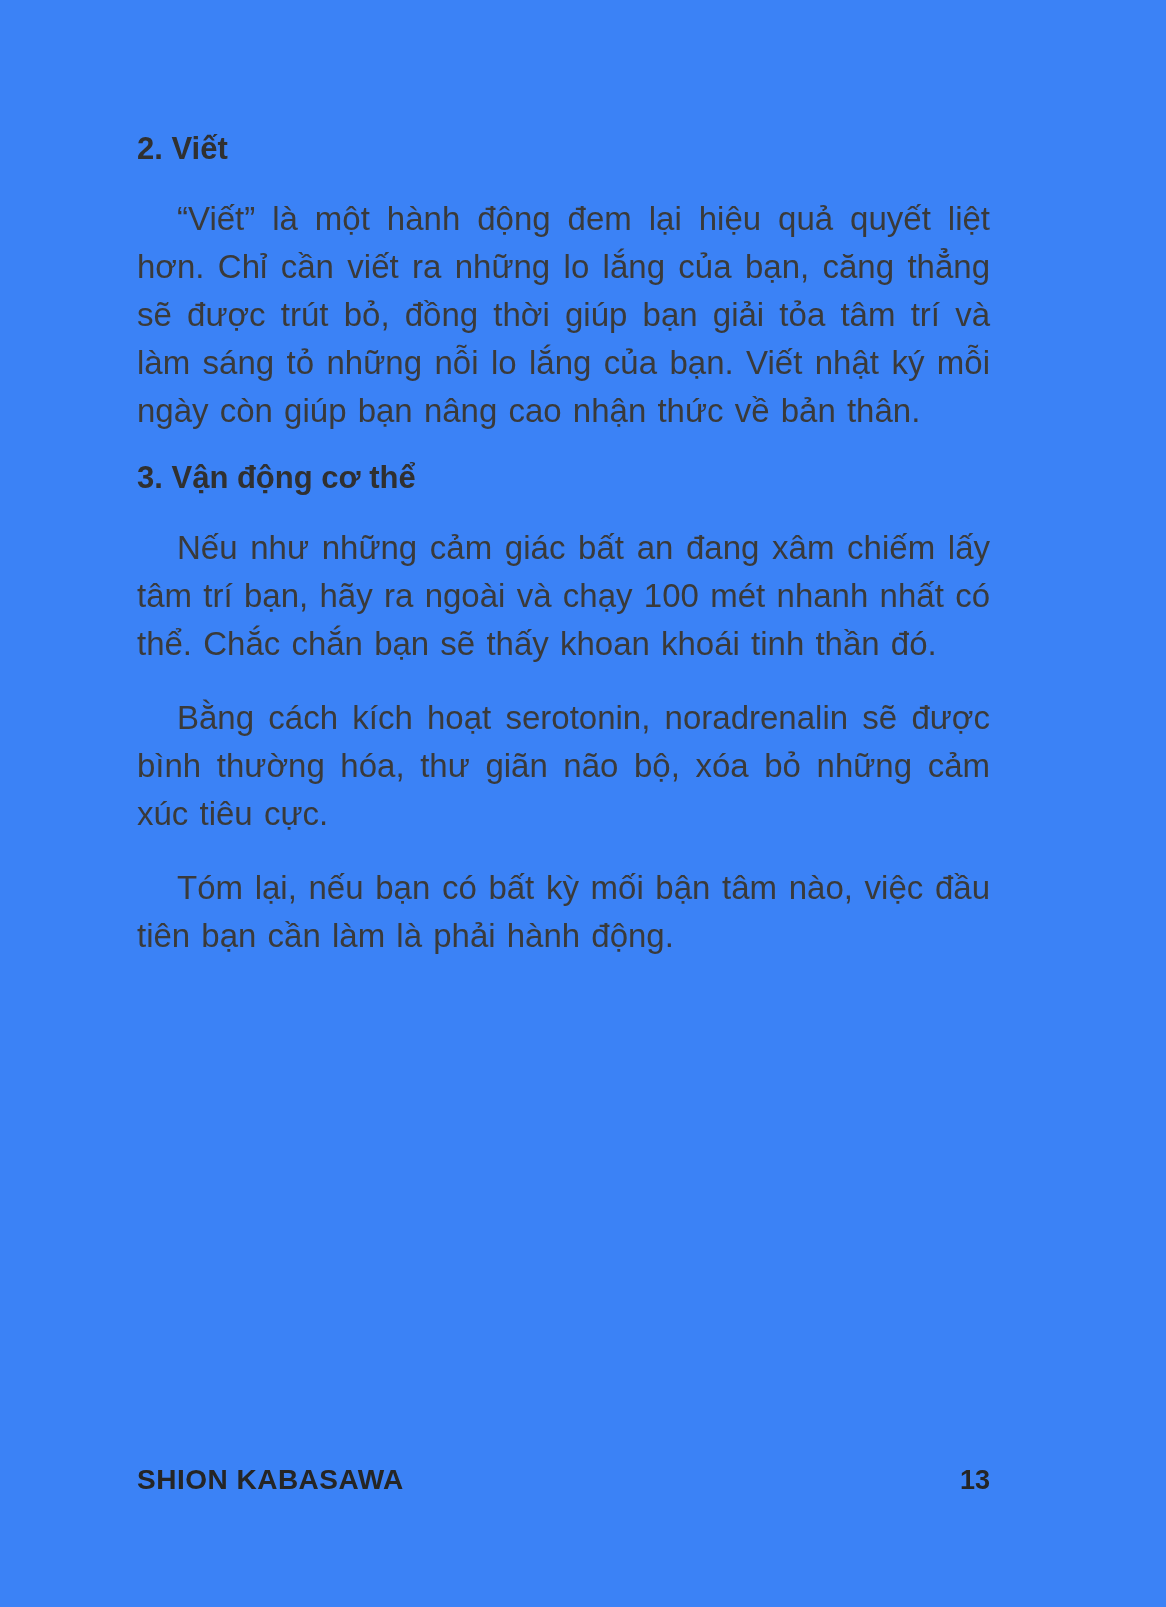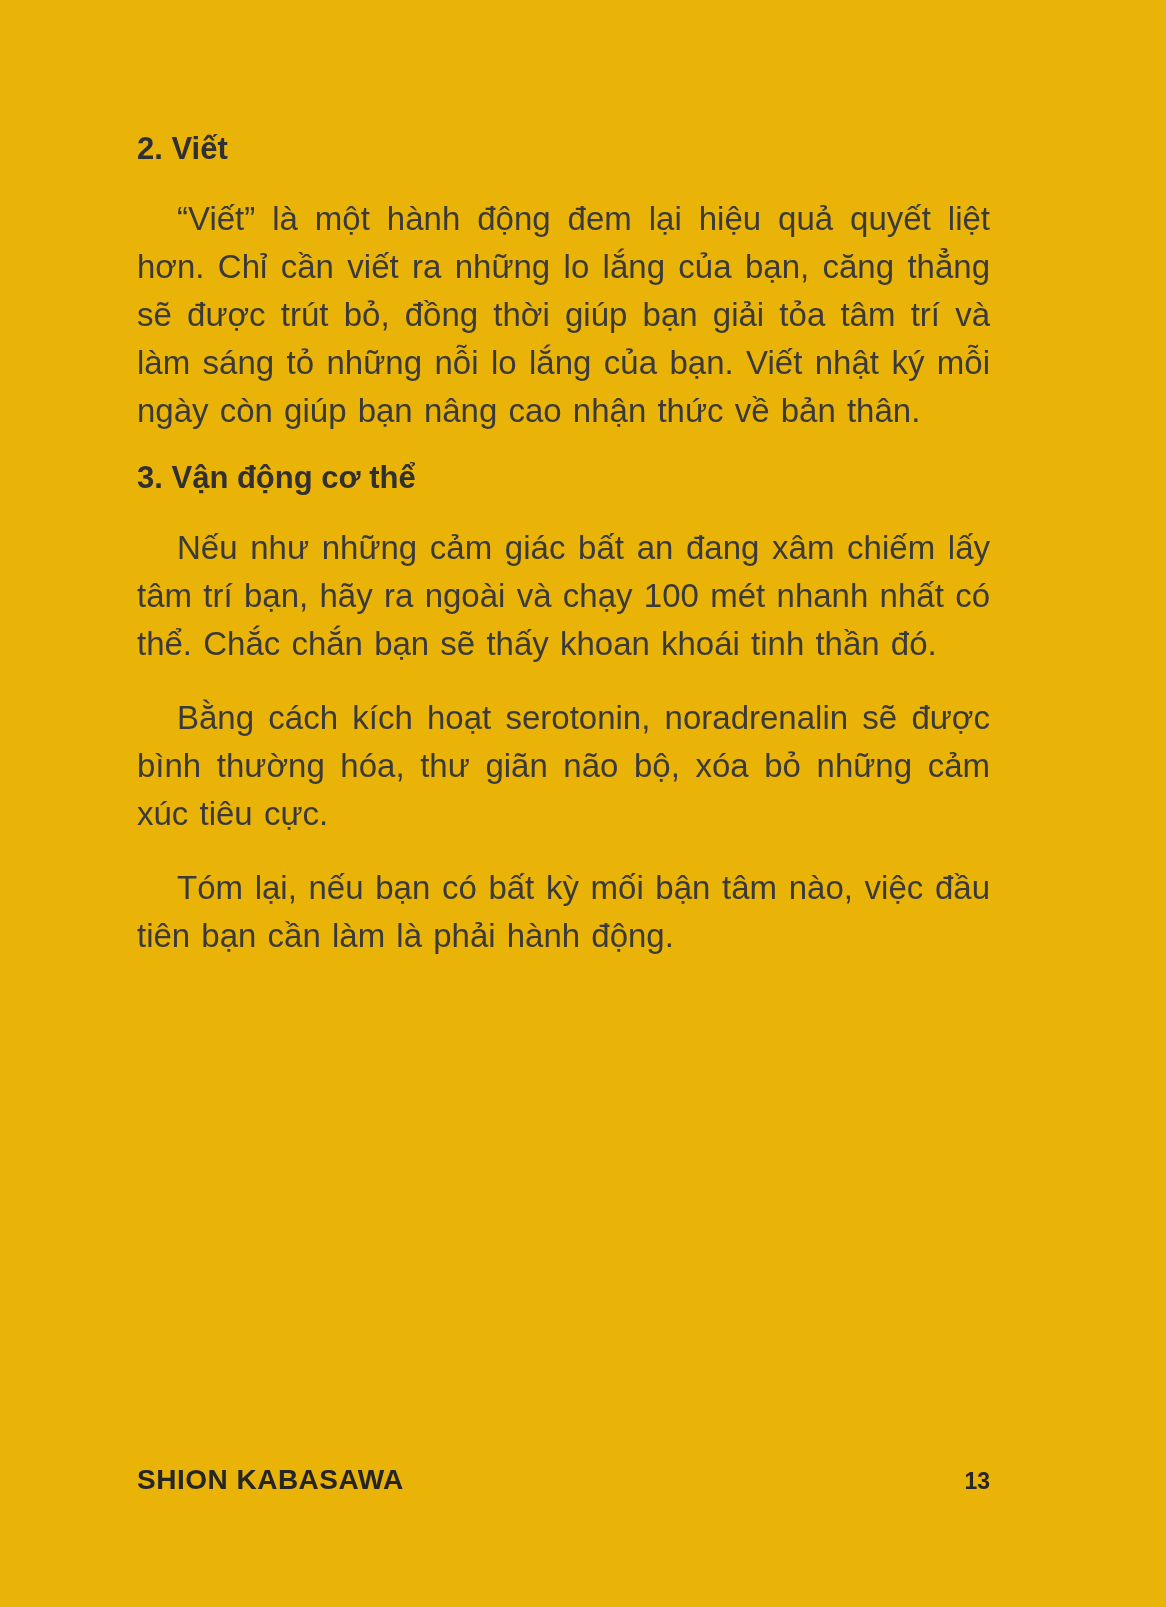--- a/index.html
+++ b/index.html
@@ -4,21 +4,21 @@
   <style>
     html, body {
       margin: 0;
       padding: 0;
       background: #ffffff;
     }
     .page {
       position: relative;
       width: 1166px;
       height: 1607px;
-      background: #eab308;
+      background: #3b82f6;
       font-family: "Liberation Sans", sans-serif;
       color: #3a3a3a;
       overflow: hidden;
       box-sizing: border-box;
       text-decoration: underline;
     }
     .content {
       position: absolute;
       top: 130px;
       left: 137px;
@@ -52,21 +52,21 @@
       justify-content: space-between;
       align-items: baseline;
       font-weight: 700;
       color: #252525;
     }
     .author {
       font-size: 28px;
       letter-spacing: 0.5px;
     }
     .page-number {
-      font-size: 23px;
+      font-size: 27px;
     }
   </style>
 </head>
 <body>
 
 <div class="page">
   <main class="content">
 
     <section class="section">
       <h2 class="heading">2. Viết</h2>

